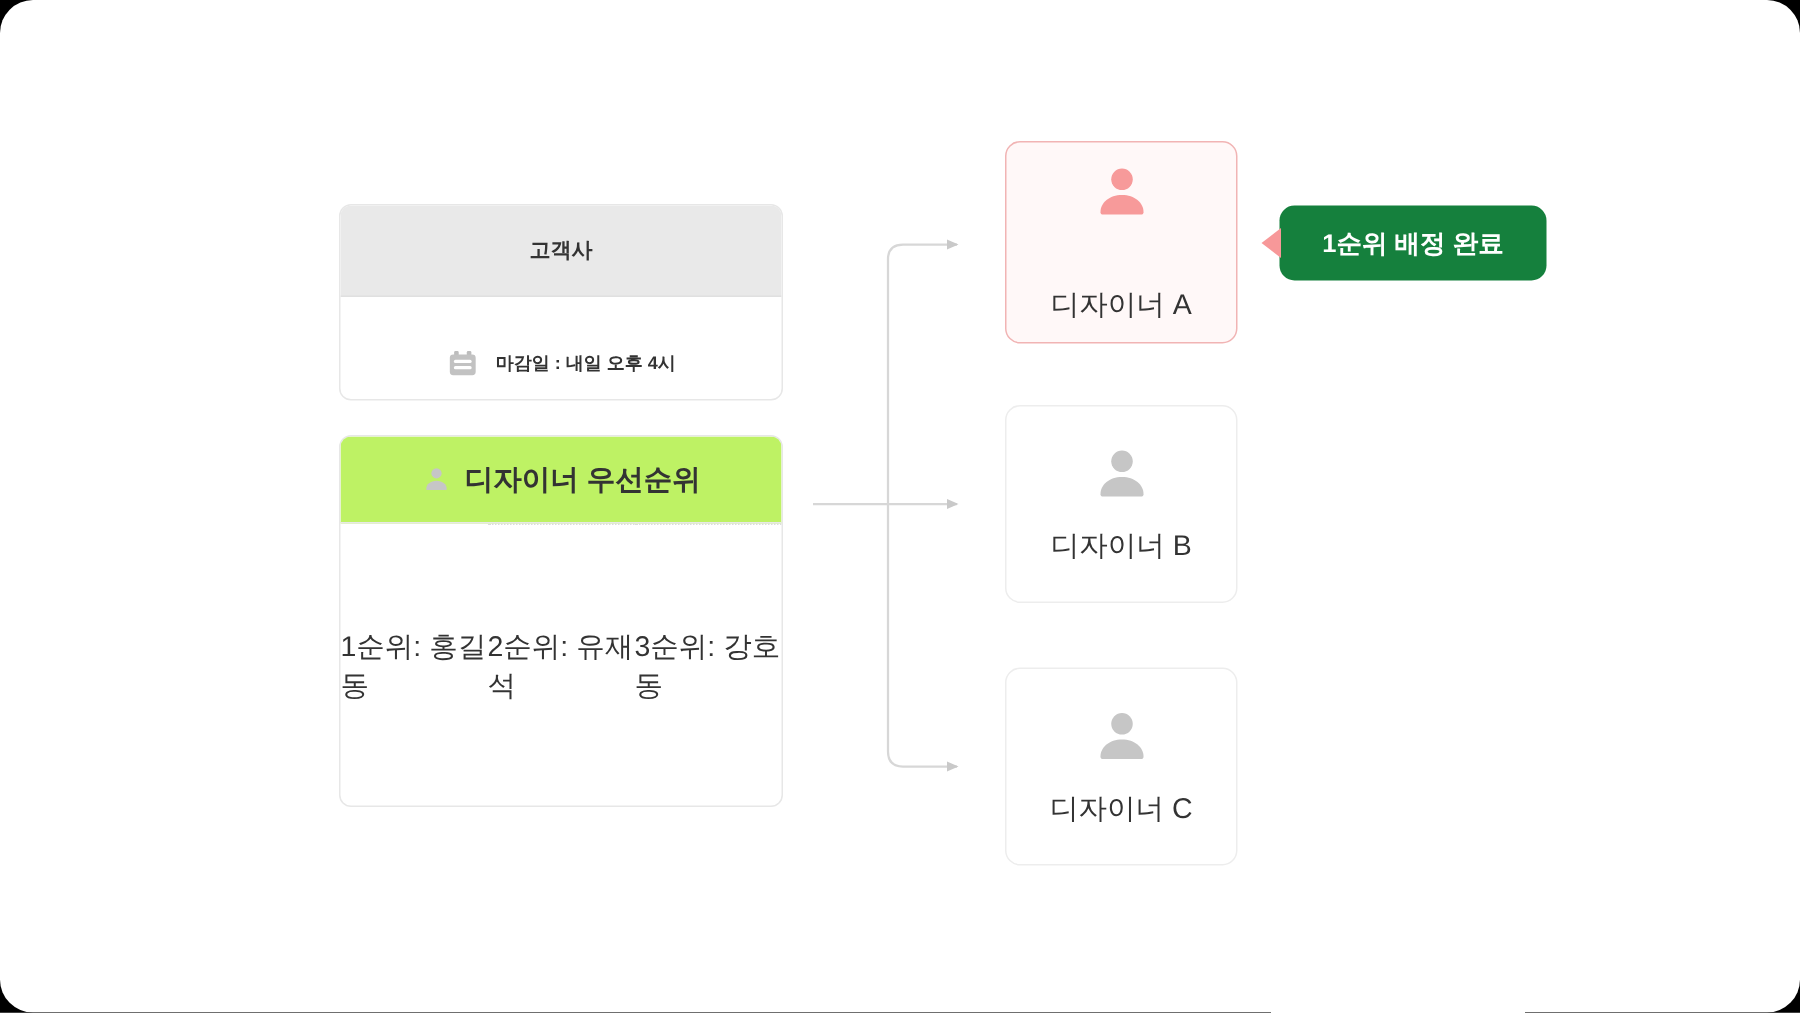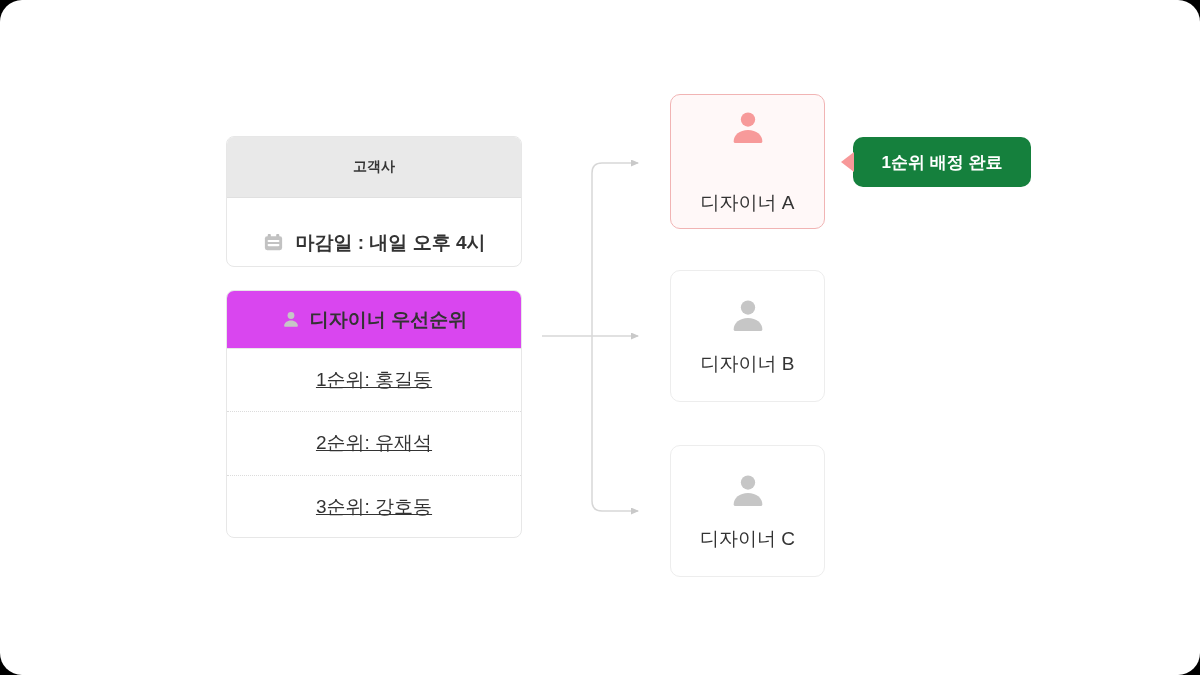--- a/index.html
+++ b/index.html
@@ -21,30 +21,30 @@
 
   .panel-header {
     display:flex; align-items:center; justify-content:center; gap:9px;
     font-weight:700; font-size:20px; color:#333;
   }
   .panel-client .panel-header {
     height:61px; background:#e9e9e9; border-bottom:1px solid #e0e0e0;
     font-size:14px;
   }
   .panel-priority .panel-header {
-    height:58px; background:#d946ef; border-bottom:1px solid #e8e8e8;
+    height:58px; background:#bef264; border-bottom:1px solid #e8e8e8;
     font-size:19px;
   }
 
   .deadline-row {
     height:89px; display:flex; align-items:center; justify-content:center; gap:10px;
-    font-weight:700; font-size:19px; color:#333;
+    font-weight:700; font-size:12px; color:#333;
   }
 
-  .priority-rows { height:189px; display:flex; flex-direction:column;text-decoration:underline; }
+  .priority-rows { height:189px; display:flex; flex-direction:row; }
   .priority-row {
     flex:1; display:flex; align-items:center; justify-content:center;
     font-size:19px; font-weight:500; color:#333;
   }
   .priority-row + .priority-row { border-top:1px dotted #dcdcdc; }
 
   .icon-sm { width:20px; height:20px; flex:0 0 auto; }
   .icon-cal { width:23px; height:23px; flex:0 0 auto; }
 
   

